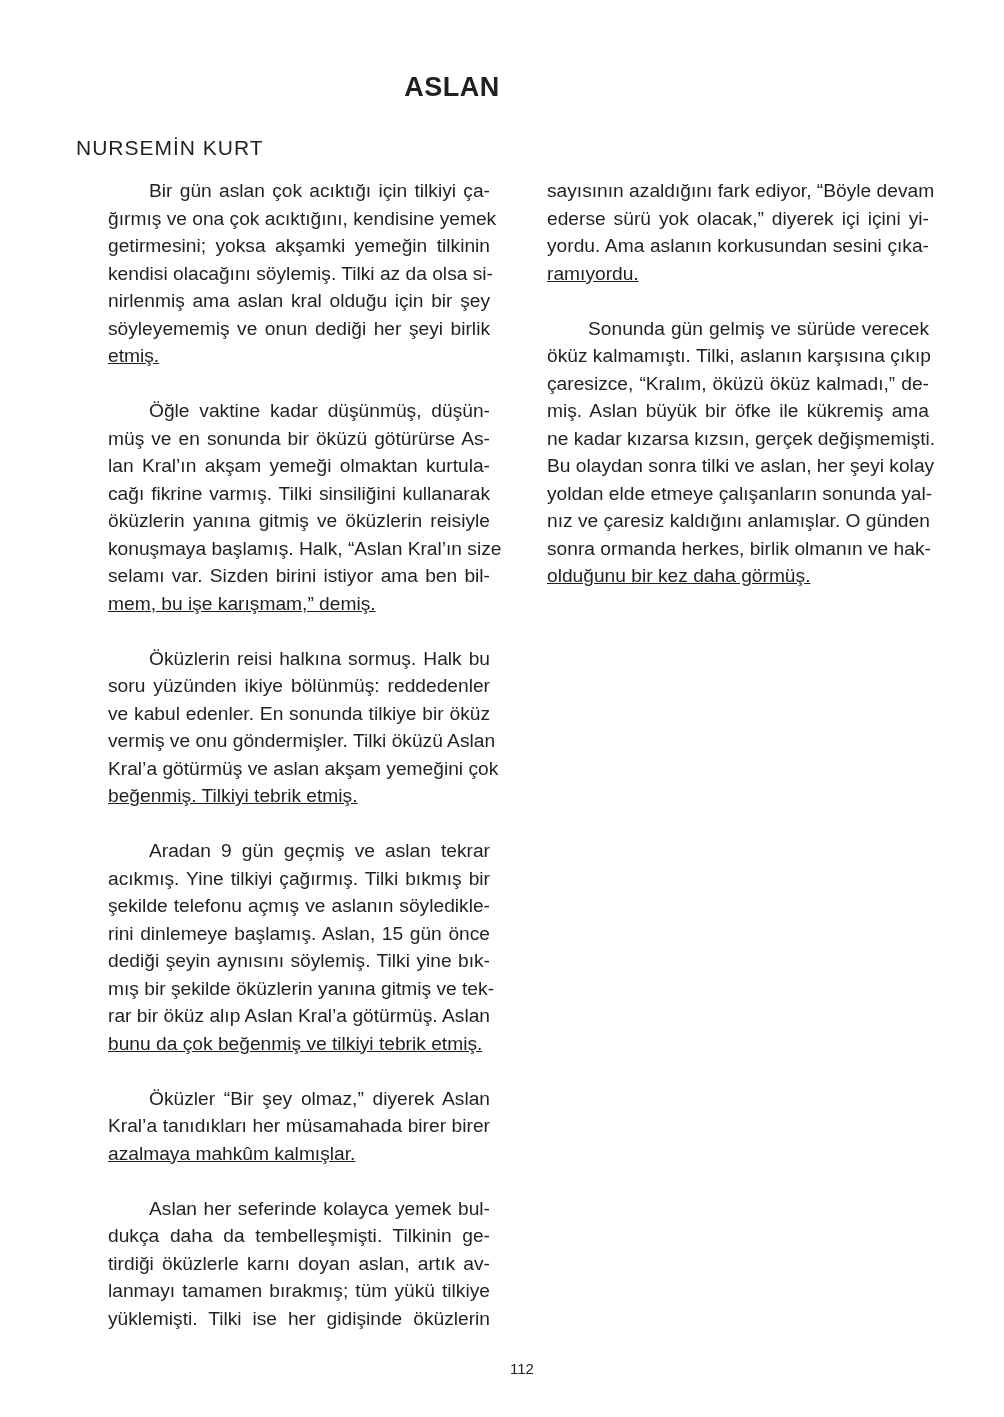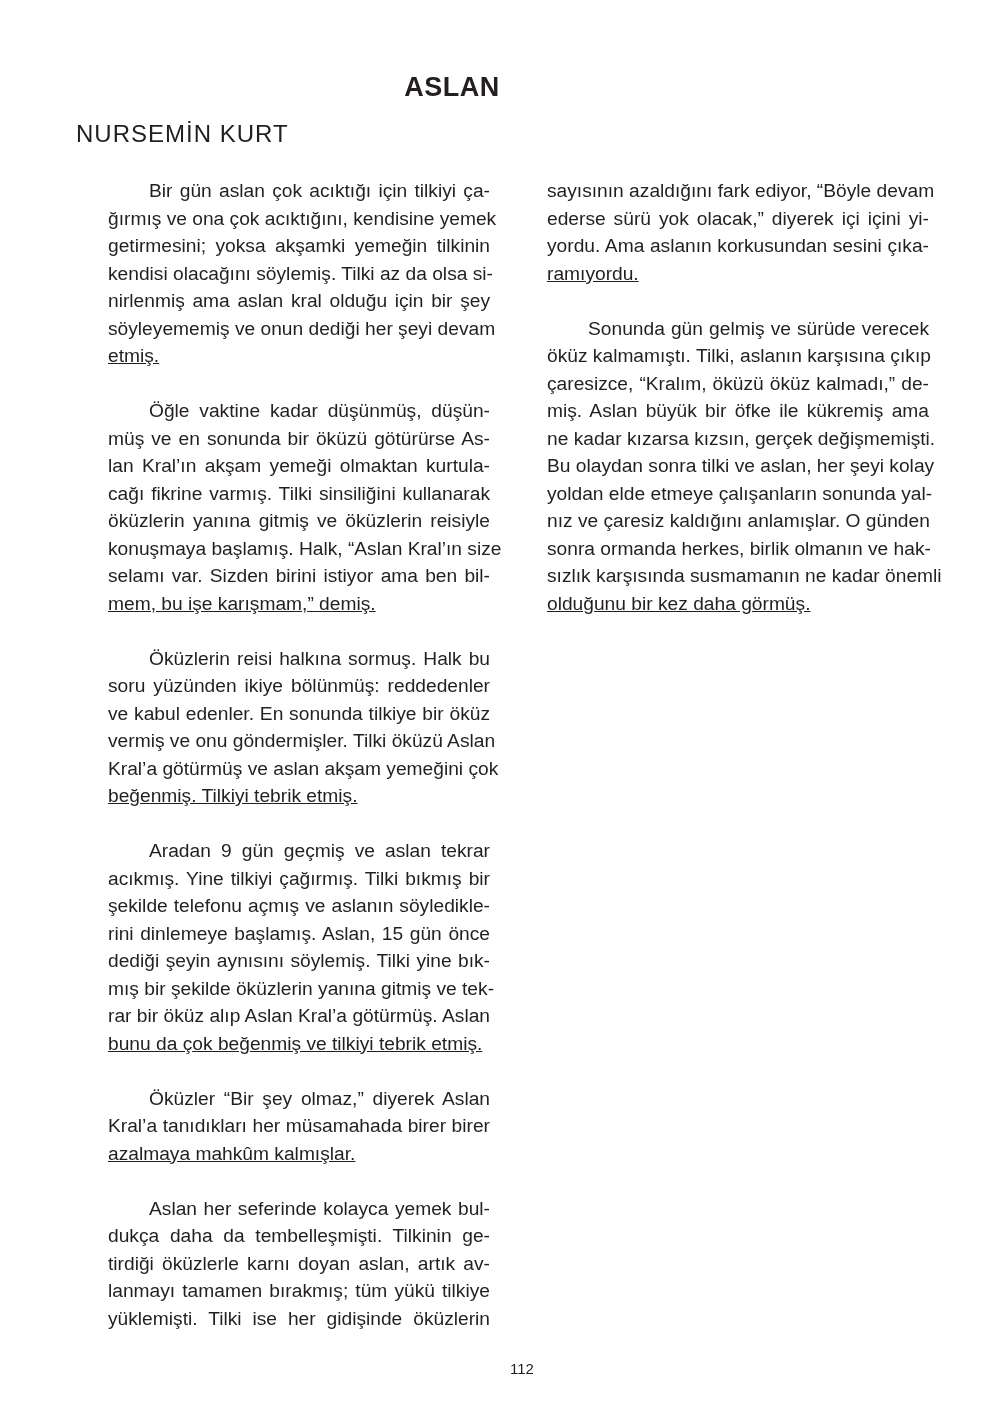--- a/index.html
+++ b/index.html
@@ -6,22 +6,22 @@
     body {
       width: 1004px; height: 1417px; position: relative; overflow: hidden;
       font-family: "Liberation Sans", "DejaVu Sans", sans-serif;
       color: #231f20;
     }
     .title {
       position: absolute; top: 72px; left: 0; width: 904px;
       text-align: center; font-weight: bold; font-size: 27px; letter-spacing: 0.5px;
     }
     .author {
-      position: absolute; top: 120px; left: 76px;
-      font-size: 24px; letter-spacing: 1px;
+      position: absolute; top: 136px; left: 76px;
+      font-size: 21px; letter-spacing: 1px;
     }
     .col { position: absolute; top: 177px; font-size: 19.2px; }
     .col.left { left: 76px; width: 414px; }
     .col.right { left: 515px; width: 414px; }
     .para { margin: 0 0 27.5px 0; }
     .line {
       display: block; height: 27.5px; line-height: 27.5px; white-space: nowrap;
       text-align: justify; text-align-last: justify; margin-left: 32px;
     }
     .line.last { text-align-last: left; text-decoration: underline; }
@@ -37,21 +37,21 @@
 <div class="title">ASLAN</div>
 <div class="author">NURSEMİN KURT</div>
 
 <div class="col left">
   <div class="para">
     <span class="line first">Bir gün aslan çok acıktığı için tilkiyi ça-</span>
     <span class="line">ğırmış ve ona çok acıktığını, kendisine yemek</span>
     <span class="line">getirmesini; yoksa akşamki yemeğin tilkinin</span>
     <span class="line">kendisi olacağını söylemiş. Tilki az da olsa si-</span>
     <span class="line">nirlenmiş ama aslan kral olduğu için bir şey</span>
-    <span class="line">söyleyememiş ve onun dediği her şeyi devam</span>
+    <span class="line">söyleyememiş ve onun dediği her şeyi birlik</span>
     <span class="line last">etmiş.</span>
   </div>
   <div class="para">
     <span class="line first">Öğle vaktine kadar düşünmüş, düşün-</span>
     <span class="line">müş ve en sonunda bir öküzü götürürse As-</span>
     <span class="line">lan Kral’ın akşam yemeği olmaktan kurtula-</span>
     <span class="line">cağı fikrine varmış. Tilki sinsiliğini kullanarak</span>
     <span class="line">öküzlerin yanına gitmiş ve öküzlerin reisiyle</span>
     <span class="line">konuşmaya başlamış. Halk, “Aslan Kral’ın size</span>
     <span class="line">selamı var. Sizden birini istiyor ama ben bil-</span>
@@ -99,18 +99,17 @@
   <div class="para">
     <span class="line first">Sonunda gün gelmiş ve sürüde verecek</span>
     <span class="line">öküz kalmamıştı. Tilki, aslanın karşısına çıkıp</span>
     <span class="line">çaresizce, “Kralım, öküzü öküz kalmadı,” de-</span>
     <span class="line">miş. Aslan büyük bir öfke ile kükremiş ama</span>
     <span class="line">ne kadar kızarsa kızsın, gerçek değişmemişti.</span>
     <span class="line">Bu olaydan sonra tilki ve aslan, her şeyi kolay</span>
     <span class="line">yoldan elde etmeye çalışanların sonunda yal-</span>
     <span class="line">nız ve çaresiz kaldığını anlamışlar. O günden</span>
     <span class="line">sonra ormanda herkes, birlik olmanın ve hak-</span>
-    <span class="line">sızlık karşısında susmamanın ne kadar önemli</span>
     <span class="line last">olduğunu bir kez daha görmüş.</span>
   </div>
 </div>
 
 <div class="page-number">112</div>
 
 </body></html>

